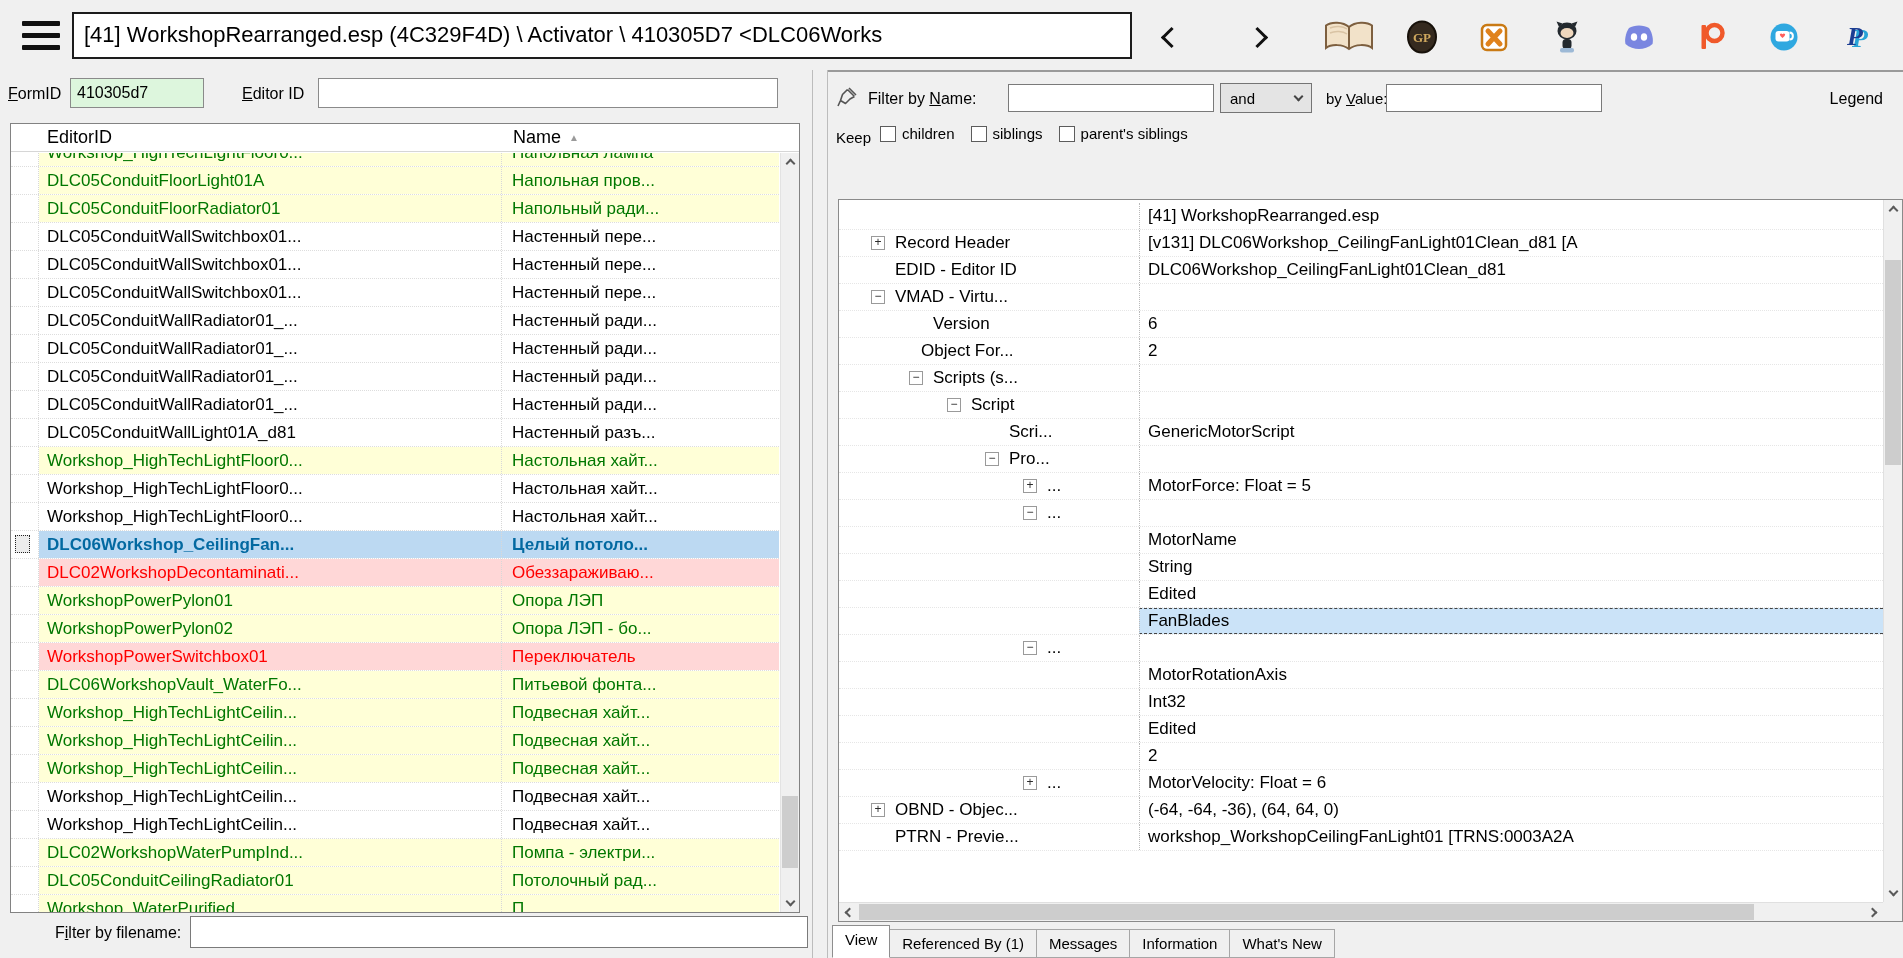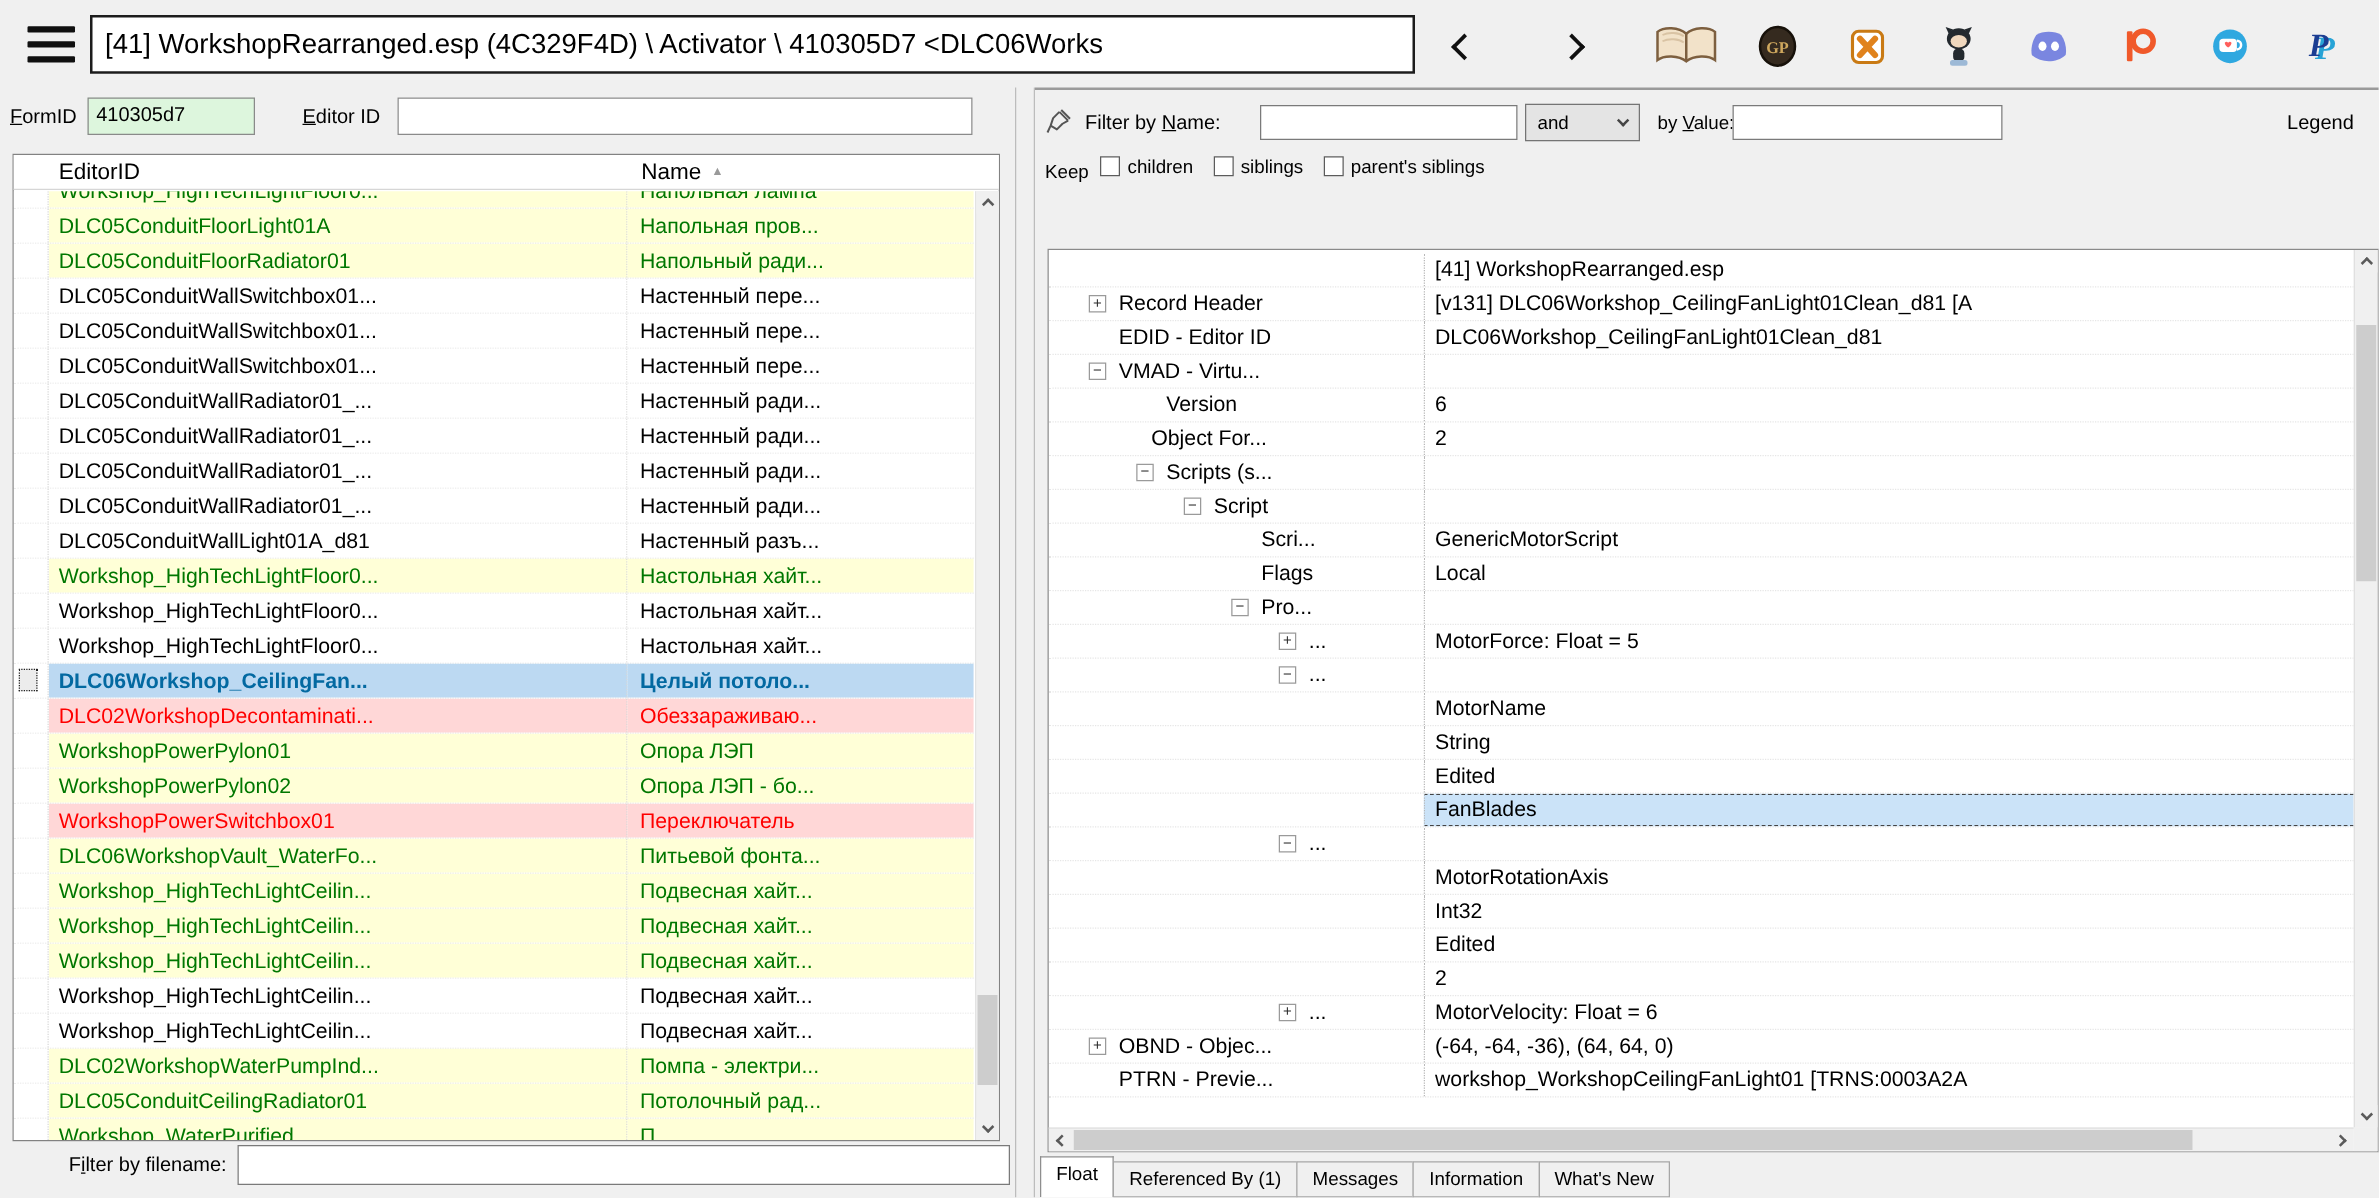--- a/index.html
+++ b/index.html
@@ -63,21 +63,21 @@
 
 .pin{position:absolute;left:8px;top:14px}
 .fname-label{position:absolute;left:40px;top:18px;font-size:16px}
 .fname-input{position:absolute;left:180px;top:12px;width:206px;height:28px;background:#fff;border:1px solid #7a7a7a}
 .and-select{position:absolute;left:392px;top:11px;width:92px;height:30px;background:#e4e4e4;border:1px solid #747474;font-size:15px;display:flex;align-items:center;justify-content:space-between;padding:0 9px;cursor:pointer}
 .fval-label{position:absolute;left:498px;top:18px;font-size:15px}
 .fval-input{position:absolute;left:558px;top:12px;width:216px;height:28px;background:#fff;border:1px solid #7a7a7a}
 .legend{position:absolute;right:20px;top:18px;font-size:16px;cursor:pointer}
 .keep-label{position:absolute;left:8px;top:57px;font-size:15px}
 .keep-opts{position:absolute;left:52px;top:53px;display:flex;gap:16px;align-items:center}
-.kopt{display:flex;align-items:flex-start;font-size:15px;cursor:pointer}
+.kopt{display:flex;align-items:flex-end;font-size:15px;cursor:pointer}
 .cbox{width:16px;height:16px;border:1px solid #5c5c5c;background:#fff;margin-right:6px}
 
 
 .tree{position:absolute;left:10px;top:127px;right:0;bottom:36px;background:#fff;border:1px solid #8a8a8a}
 .tree-rows{position:absolute;left:0;top:0;right:19px;bottom:19px;overflow:hidden;padding-top:3px}
 .trow{height:27px;display:flex;font-size:17px;line-height:26px;border-bottom:1px dotted #e6e6e6}
 .tlabel{width:300px;position:relative;white-space:nowrap;overflow:hidden}
 .exp{position:absolute;top:6px;width:14px;height:14px;border:1px solid #9a9a9a;background:#fff;font-size:12px;line-height:11px;text-align:center;color:#2b2b2b;cursor:pointer}
 .ltext{white-space:nowrap}
 .b{font-weight:normal}
@@ -412,24 +412,20 @@
         </div>
         <div class="trow">
           <div class="tlabel"><span class="exp" style="left: 108px;">−</span><span class="ltext b" style="padding-left: 132px;">Script</span></div>
           <div class="tval"></div>
         </div>
         <div class="trow">
           <div class="tlabel"><span class="ltext" style="padding-left: 170px;">Scri...</span></div>
           <div class="tval">GenericMotorScript</div>
         </div>
         <div class="trow">
-          <div class="tlabel"><span class="ltext" style="padding-left: 170px;">Flags</span></div>
-          <div class="tval">Local</div>
-        </div>
-        <div class="trow">
           <div class="tlabel"><span class="exp" style="left: 146px;">−</span><span class="ltext b" style="padding-left: 170px;">Pro...</span></div>
           <div class="tval"></div>
         </div>
         <div class="trow">
           <div class="tlabel"><span class="exp" style="left: 184px;">+</span><span class="ltext" style="padding-left: 208px;">...</span></div>
           <div class="tval">MotorForce: Float = 5</div>
         </div>
         <div class="trow">
           <div class="tlabel"><span class="exp" style="left: 184px;">−</span><span class="ltext b" style="padding-left: 208px;">...</span></div>
           <div class="tval"></div>
@@ -498,19 +494,19 @@
         </div>
       <div class="hthumb" style="left:20px;width:895px"></div>
       <div class="hbtn" style="right:0">
           <span class="sch rgt" style="width:7px;height:7px;border-left:2px solid #5a5a5a;border-top:2px solid #5a5a5a;display:inline-block"></span>
         </div>
     </div>
     <div class="tree-corner"></div>
   </div>
 
   <div class="tabs" id="tabs">
-      <div class="tab active">Float</div>
+      <div class="tab active">View</div>
       <div class="tab">Referenced By (1)</div>
       <div class="tab">Messages</div>
       <div class="tab">Information</div>
       <div class="tab">What's New</div>
     </div>
 </div>
 
 </body></html>

